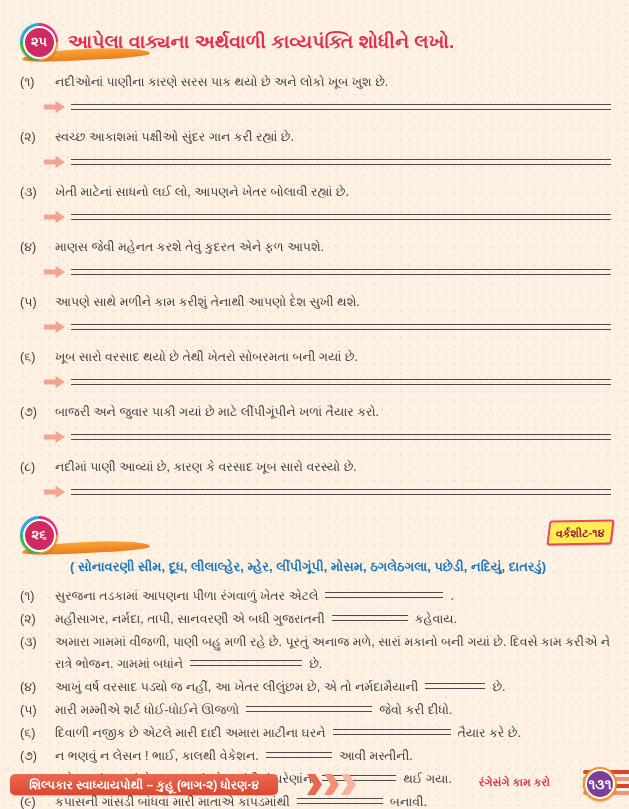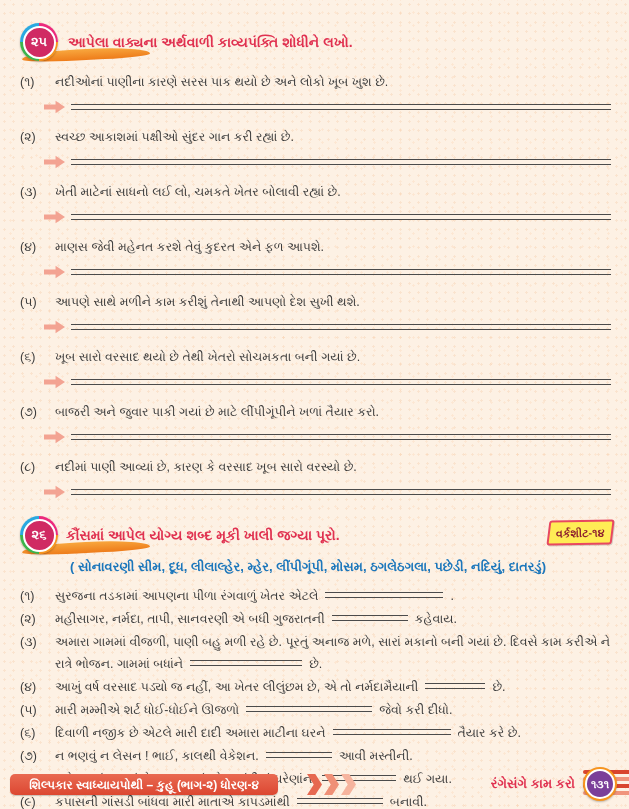--- a/index.html
+++ b/index.html
@@ -27,21 +27,21 @@
   .badge-inner{
     width:29px;height:29px;border-radius:50%;background:#d02a63;border:2px solid #fff;
     color:#fff;font-weight:bold;font-size:13px;display:flex;align-items:center;justify-content:center;
   }
   .swoosh{
     position:absolute;left:2px;top:27px;width:128px;height:11px;z-index:1;
     background:linear-gradient(180deg,#f8a73e,#ee7c1a);
     border-radius:60% 70% 50% 60% / 90% 100% 40% 50%;
     transform:rotate(-3deg);
   }
-  .sec-title{margin:0;font-size:14px;font-weight:bold;color:#e03150;z-index:2;}
+  .sec-title{margin:0;font-size:19px;font-weight:bold;color:#e03150;z-index:2;}
 
   
   .q{margin-bottom:13px;}
   .q-line{display:flex;gap:9px;font-size:12.5px;line-height:20px;}
   .q-num{flex:none;width:26px;}
   .q-text{flex:1;}
   .ans-row{display:flex;align-items:center;margin:8px 2px 0 24px;}
   .arrow-icon{
     flex:none;width:21px;height:14px;background:#f3a392;
     clip-path:polygon(0 32%,55% 32%,55% 6%,100% 50%,55% 94%,55% 68%,0 68%);
@@ -75,32 +75,32 @@
   .book-banner{
     position:absolute;left:10px;top:7px;width:268px;height:21px;border-radius:5px;
     background:linear-gradient(180deg,#e96a52,#dc4731);
     color:#fff;font-size:12px;font-weight:bold;
     display:flex;align-items:center;justify-content:center;
     box-shadow:0 1px 1px rgba(0,0,0,.2);
   }
   .chevrons{position:absolute;left:307px;top:7px;display:flex;gap:2px;}
   .chev{width:15px;height:21px;clip-path:polygon(0 0,55% 0,100% 50%,55% 100%,0 100%,45% 50%);}
   .c1{background:#e66850}.c2{background:#ef9077}.c3{background:#f6b49e}
-  .chapter{position:absolute;right:54px;top:9px;color:#e03150;font-weight:bold;font-size:13px;}
+  .chapter{position:absolute;right:79px;top:9px;color:#e03150;font-weight:bold;font-size:11px;}
   .stripes{position:absolute;right:0;top:3px;width:46px;display:flex;flex-direction:column;gap:3px;z-index:1;}
   .stripe{height:4px;border-radius:2px 0 0 2px;}
   .s1,.s3{background:#d9452e}.s2,.s4{background:#f0947c}
   .page-circle{
     position:absolute;right:12px;top:0;width:34px;height:34px;border-radius:50%;z-index:2;
     background:#f7941d;display:flex;align-items:center;justify-content:center;
     box-shadow:0 1px 2px rgba(0,0,0,.25);
   }
   .page-circle-inner{
     width:26px;height:26px;border-radius:50%;background:#7b3f99;border:2px solid #fff;
-    color:#fff;font-weight:bold;font-size:11px;display:flex;align-items:center;justify-content:center;
+    color:#fff;font-weight:bold;font-size:14px;display:flex;align-items:center;justify-content:center;
   }
 </style>
 </head>
 <body>
 
 <div class="page">
   <div class="content">
 
     <section>
       <div class="sec-header">
@@ -127,21 +127,21 @@
             <span class="q-text">સ્વચ્છ આકાશમાં પક્ષીઓ સુંદર ગાન કરી રહ્યાં છે.</span>
           </div>
         <div class="ans-row">
             <span class="arrow-icon"></span>
             <span class="rule"></span>
           </div>
       </div>
       <div class="q">
         <div class="q-line">
             <span class="q-num">(૩)</span>
-            <span class="q-text">ખેતી માટેનાં સાધનો લઈ લો, ચમકતે ખેતર બોલાવી રહ્યાં છે.</span>
+            <span class="q-text">ખેતી માટેનાં સાધનો લઈ લો, આપણને ખેતર બોલાવી રહ્યાં છે.</span>
           </div>
         <div class="ans-row">
             <span class="arrow-icon"></span>
             <span class="rule"></span>
           </div>
       </div>
       <div class="q">
         <div class="q-line">
             <span class="q-num">(૪)</span>
             <span class="q-text">માણસ જેવી મહેનત કરશે તેવું કુદરત એને ફળ આપશે.</span>
@@ -157,21 +157,21 @@
             <span class="q-text">આપણે સાથે મળીને કામ કરીશું તેનાથી આપણો દેશ સુખી થશે.</span>
           </div>
         <div class="ans-row">
             <span class="arrow-icon"></span>
             <span class="rule"></span>
           </div>
       </div>
       <div class="q">
         <div class="q-line">
             <span class="q-num">(૬)</span>
-            <span class="q-text">ખૂબ સારો વરસાદ થયો છે તેથી ખેતરો સોચમકતા બની ગયાં છે.</span>
+            <span class="q-text">ખૂબ સારો વરસાદ થયો છે તેથી ખેતરો સોબરમતા બની ગયાં છે.</span>
           </div>
         <div class="ans-row">
             <span class="arrow-icon"></span>
             <span class="rule"></span>
           </div>
       </div>
       <div class="q">
         <div class="q-line">
             <span class="q-num">(૭)</span>
             <span class="q-text">બાજરી અને જુવાર પાકી ગયાં છે માટે લીંપીગૂંપીને ખળાં તૈયાર કરો.</span>
@@ -192,21 +192,20 @@
           </div>
       </div>
     </section>
 
     <section class="sec26">
       <div class="sec-header">
         <div class="badge">
           <div class="badge-inner">૨૬</div>
         </div>
         <div class="swoosh"></div>
-        <h2 class="sec-title">કૌંસમાં આપેલ યોગ્ય શબ્દ મૂકી ખાલી જગ્યા પૂરો.</h2>
         <div class="ws-badge"><span>વર્કશીટ-૧૪</span></div>
       </div>
       <div class="word-bank">( સોનાવરણી સીમ, દૂધ, લીલાલ્હેર, મ્હેર, લીંપીગૂંપી, મોસમ, ઠગલેઠગલા, પછેડી, નદિયું, દાતરડું)</div>
 
       <div class="f-item">
         <span class="f-num">(૧)</span>
         <span class="f-text"><span>સુરજના તડકામાં આપણના પીળા રંગવાળું ખેતર એટલે</span><span class="blank w1"></span><span>.</span></span>
       </div>
       <div class="f-item">
         <span class="f-num">(૨)</span>

